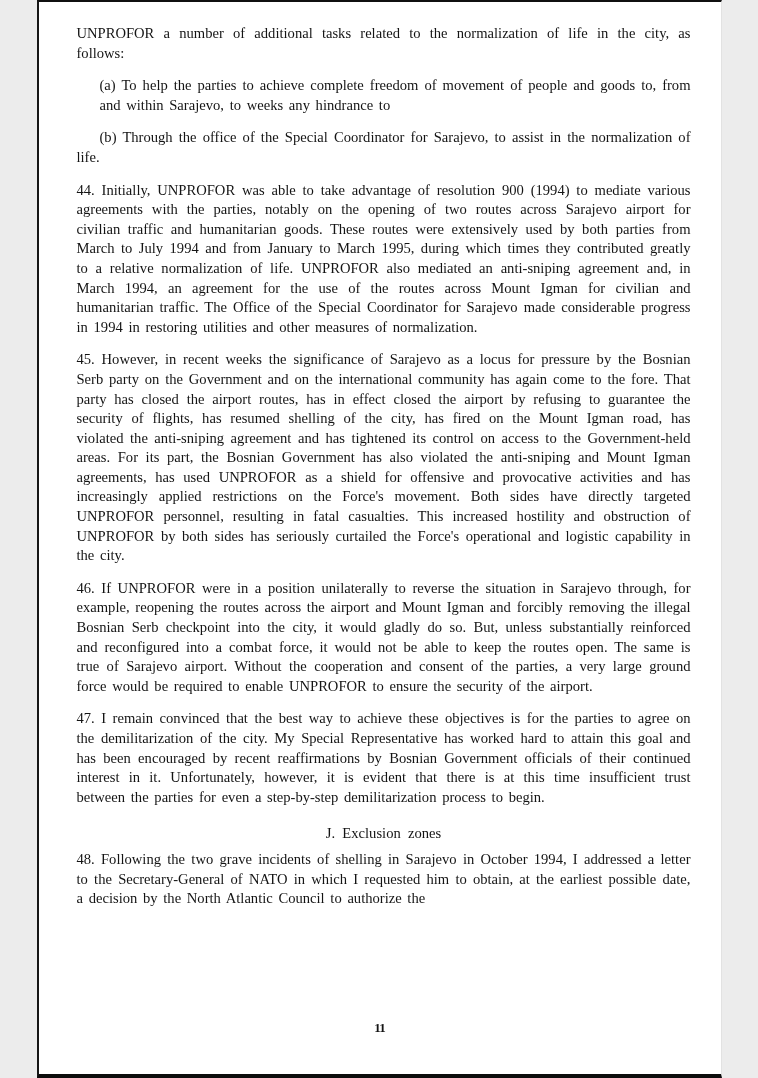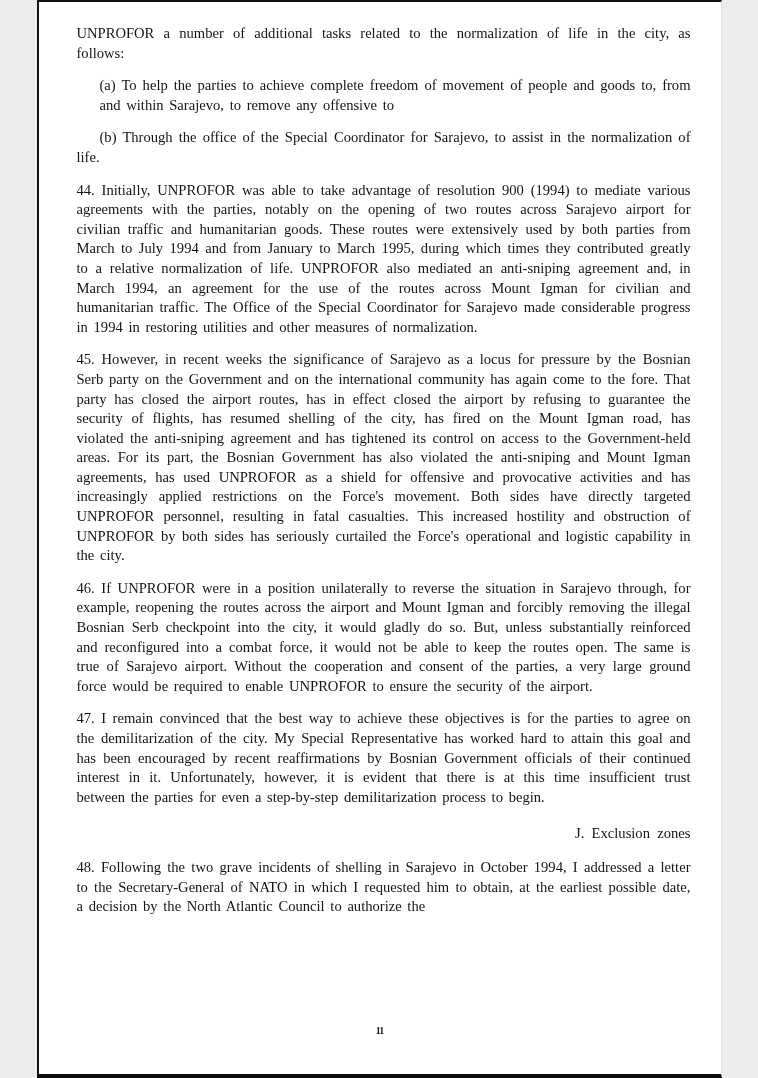--- a/index.html
+++ b/index.html
@@ -33,47 +33,47 @@
     word-spacing: 0.14em;
   }
   .indented {
     margin-left: 23px;
   }
   .first-indent {
     text-indent: 23px;
     margin-top: 13px;
   }
   .heading {
-    margin: 17px 0 14px 0;
+    margin: 17px 0 6px 0;
     font-size: 14.6px;
     line-height: 19.6px;
-    text-align: right;
+    text-align: center;
     font-weight: 400;
     word-spacing: 0.25em;
   }
   .page-number {
     position: absolute;
     bottom: 38px;
     left: 0;
     right: 0;
     text-align: center;
     font-weight: 700;
-    font-size: 10px;
+    font-size: 13px;
     letter-spacing: -1px;
   }
 </style>
 </head>
 <body>
 
 <div class="page">
   <div class="content">
 
     <p class="para">UNPROFOR a number of additional tasks related to the normalization of life in the city, as follows:</p>
 
-    <p class="para indented">(a) To help the parties to achieve complete freedom of movement of people and goods to, from and within Sarajevo, to remove any offensive to</p>
+    <p class="para indented">(a) To help the parties to achieve complete freedom of movement of people and goods to, from and within Sarajevo, to weeks any hindrance to</p>
 
 
     <p class="para first-indent">(b) Through the office of the Special Coordinator for Sarajevo, to assist in the normalization of life.</p>
 
     <p class="para">44. Initially, UNPROFOR was able to take advantage of resolution 900 (1994) to mediate various agreements with the parties, notably on the opening of two routes across Sarajevo airport for civilian traffic and humanitarian goods. These routes were extensively used by both parties from March to July 1994 and from January to March 1995, during which times they contributed greatly to a relative normalization of life. UNPROFOR also mediated an anti-sniping agreement and, in March 1994, an agreement for the use of the routes across Mount Igman for civilian and humanitarian traffic. The Office of the Special Coordinator for Sarajevo made considerable progress in 1994 in restoring utilities and other measures of normalization.</p>
 
     <p class="para">45. However, in recent weeks the significance of Sarajevo as a locus for pressure by the Bosnian Serb party on the Government and on the international community has again come to the fore. That party has closed the airport routes, has in effect closed the airport by refusing to guarantee the security of flights, has resumed shelling of the city, has fired on the Mount Igman road, has violated the anti-sniping agreement and has tightened its control on access to the Government-held areas. For its part, the Bosnian Government has also violated the anti-sniping and Mount Igman agreements, has used UNPROFOR as a shield for offensive and provocative activities and has increasingly applied restrictions on the Force's movement. Both sides have directly targeted UNPROFOR personnel, resulting in fatal casualties. This increased hostility and obstruction of UNPROFOR by both sides has seriously curtailed the Force's operational and logistic capability in the city.</p>
 
     <p class="para">46. If UNPROFOR were in a position unilaterally to reverse the situation in Sarajevo through, for example, reopening the routes across the airport and Mount Igman and forcibly removing the illegal Bosnian Serb checkpoint into the city, it would gladly do so. But, unless substantially reinforced and reconfigured into a combat force, it would not be able to keep the routes open. The same is true of Sarajevo airport. Without the cooperation and consent of the parties, a very large ground force would be required to enable UNPROFOR to ensure the security of the airport.</p>
 

